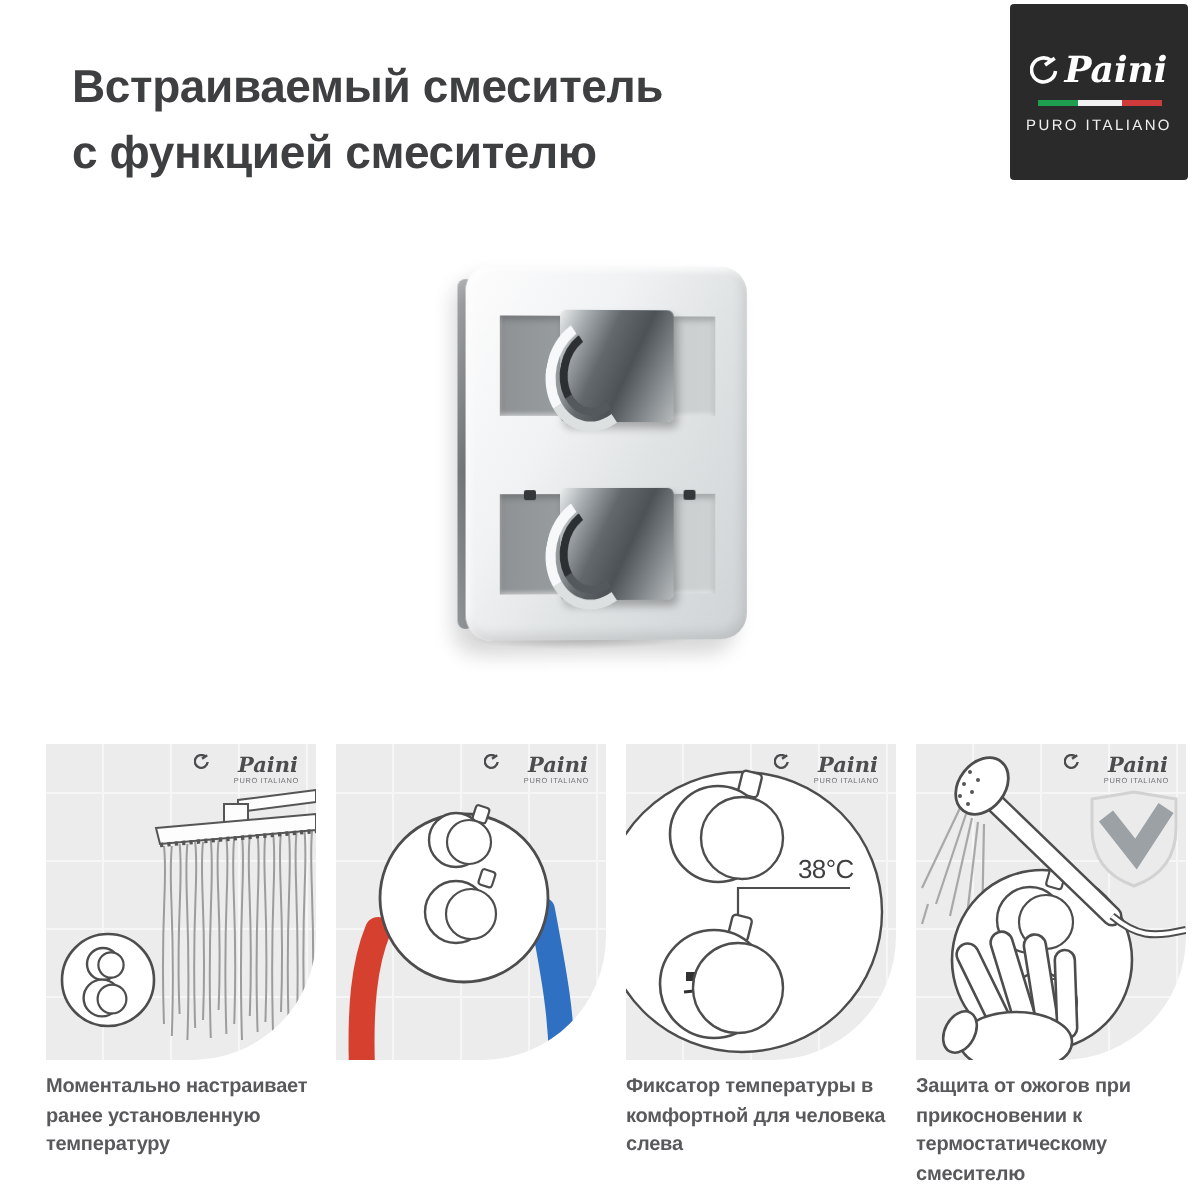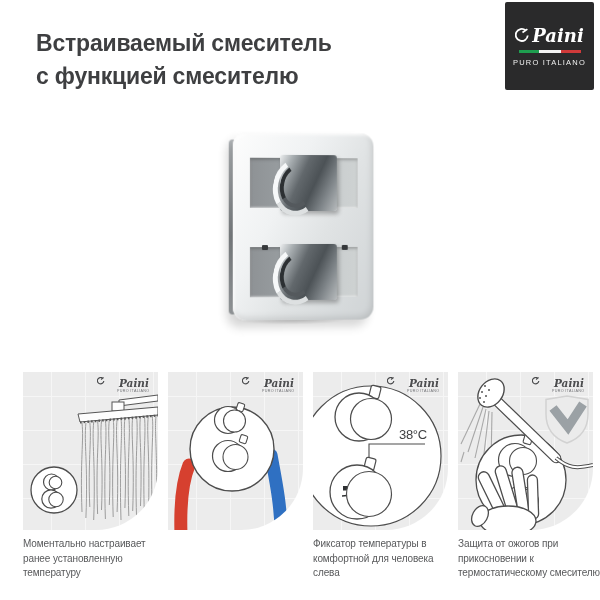--- a/index.html
+++ b/index.html
@@ -65,21 +65,21 @@
   .tile{
     position:relative; width:135px; height:158px;
     background-color:#ececec; border-bottom-right-radius:62px; overflow:hidden;
     background-image:linear-gradient(to right,#f6f6f6 1px,transparent 1px),
                      linear-gradient(to bottom,#f6f6f6 1px,transparent 1px);
     background-size:34px 34px; background-position:-6px -10px;
   }
   .tile svg{ position:absolute; inset:0; }
   .caption{
     margin-top:7px; width:145px; font-size:10px; line-height:14.5px;
-    color:#58595b; letter-spacing:-0.1px;
+    color:#58595b; letter-spacing:-0.1px;font-weight:bold;
   }
   .mini-brand{ position:absolute; top:5px; right:9px; text-align:right; color:#4b4c4e; z-index:3; }
   .mini-name-row{
     display:flex; align-items:center; justify-content:flex-end; gap:1px;
     font-family:"DejaVu Serif", serif; font-style:italic; font-weight:bold; font-size:10.5px;
   }
   .mini-tagline{ font-size:6px; letter-spacing:0.5px; color:#717276;
     transform:scale(0.62); transform-origin:top right; }
   .temp-label{
     position:absolute; left:76px; top:55px; font-size:13px; color:#3f4042;

